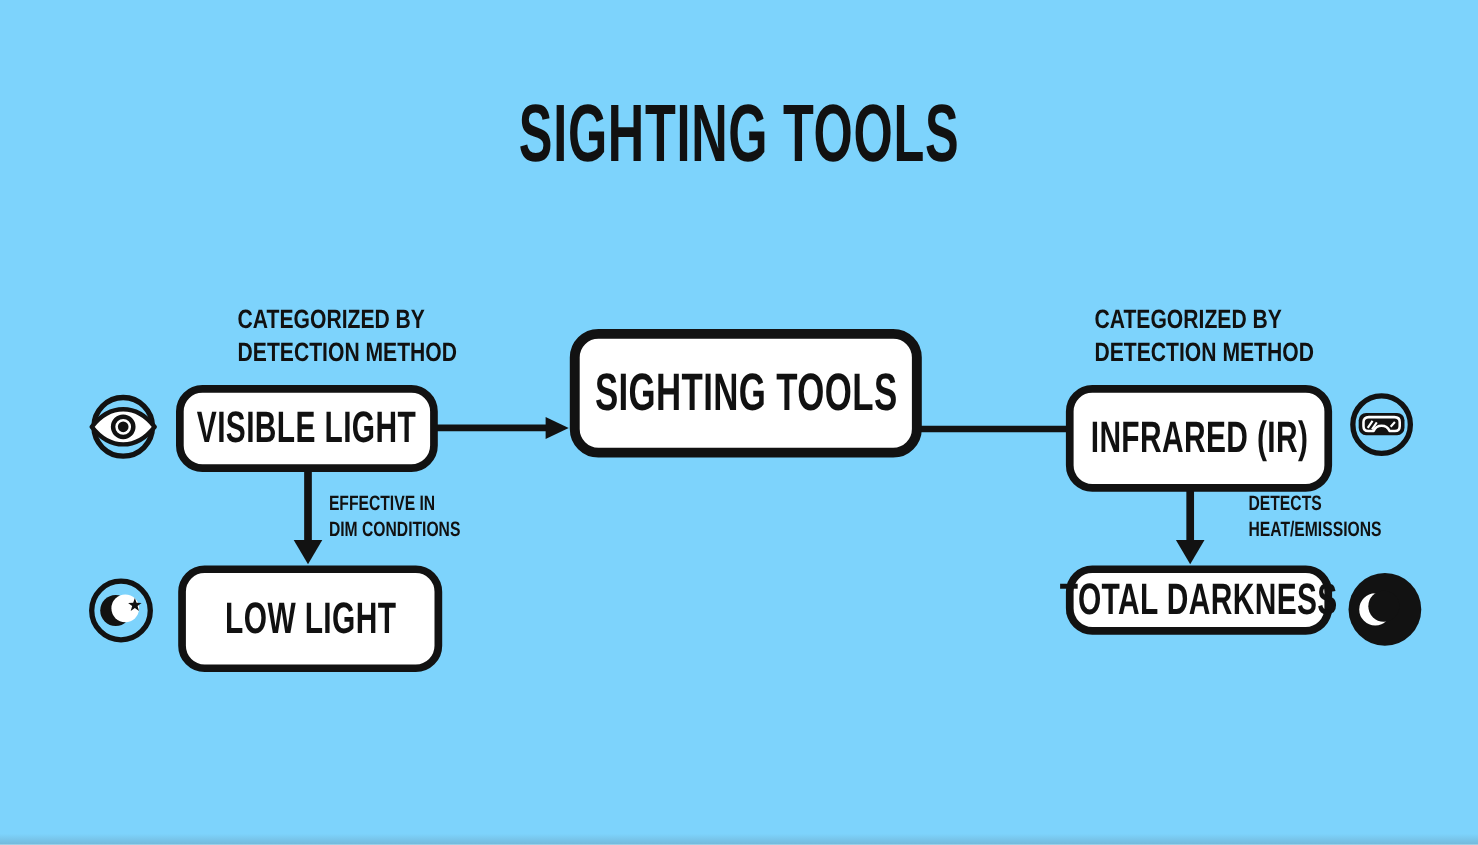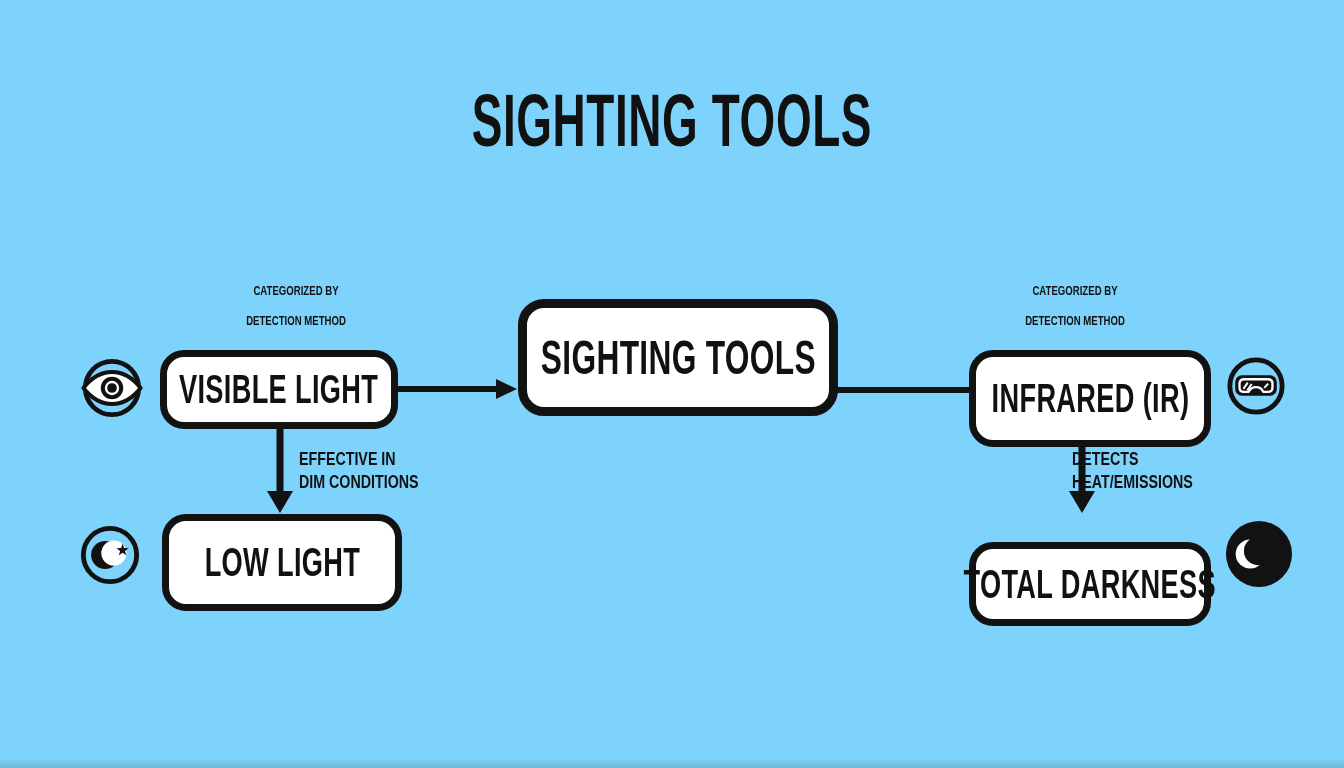--- a/index.html
+++ b/index.html
@@ -17,21 +17,21 @@
     position:absolute;background:#fff;border:7px solid #121212;border-radius:24px;
     display:flex;align-items:center;justify-content:center;box-sizing:border-box;z-index:2;
   }
   .node-label{
     font-weight:bold;font-size:40px;display:inline-block;
     transform:scaleX(.68);white-space:nowrap;letter-spacing:.5px;
   }
   .center-node{border-width:9px;border-radius:26px;}
   .center-node .node-label{font-size:48px;transform:scaleX(.66);}
   .cat-label{
-    position:absolute;text-align:center;font-weight:bold;font-size:12px;
+    position:absolute;text-align:center;font-weight:bold;font-size:24px;
     line-height:30px;z-index:2;
   }
   .cat-label div{transform:scaleX(.8);white-space:nowrap;}
   .edge-label{
     position:absolute;font-weight:bold;font-size:19px;line-height:23px;z-index:2;
   }
   .edge-label div{transform:scaleX(.75);transform-origin:left center;white-space:nowrap;}
   .icon{position:absolute;z-index:2;}
   .connectors{position:absolute;left:0;top:0;width:1344px;height:768px;z-index:1;}
   .bottom-shade{
@@ -93,39 +93,39 @@
     <rect x="-21.5" y="-11" width="43" height="21" rx="7" fill="#121212"></rect>
     <path d="M -12,-7 L 12,-7 Q 17,-7 17,-2.5 L 17,1.5 Q 17,6 12.5,6 L 7.5,6 C 4.5,-0.5 -4.5,-0.5 -7.5,6 L -12.5,6 Q -17,6 -17,1.5 L -17,-2.5 Q -17,-7 -12,-7 Z" fill="none" stroke="#fff" stroke-width="2.4" stroke-linejoin="round"></path>
     <path d="M -13,3 L -8.5,-3.5 M -9,4.5 L -4.5,-2 M 8.5,2 L 12.5,-2.5" fill="none" stroke="#fff" stroke-width="2"></path>
   </svg>
 
   <div class="edge-label" style="left:299px;top:447px;">
     <div>EFFECTIVE IN</div>
     <div>DIM CONDITIONS</div>
   </div>
 
-  <div class="edge-label" style="left:1072px;top:447px;">
+  <div class="edge-label" style="left:1135px;top:447px;">
     <div>DETECTS</div>
     <div>HEAT/EMISSIONS</div>
   </div>
 
   <svg class="icon" style="left:79px;top:524px;" width="62" height="62" viewBox="-32 -32 64 64">
     <circle cx="0" cy="0" r="27.5" fill="none" stroke="#121212" stroke-width="5"></circle>
     <circle cx="-5" cy="0" r="14.5" fill="#121212"></circle>
     <circle cx="4" cy="-2" r="13" fill="#fff"></circle>
     <g transform="translate(13,-5) scale(0.95)">
       <polygon fill="#121212" points="0,-7 1.65,-2.27 6.66,-2.16 2.66,0.87 4.11,5.66 0,2.8 -4.11,5.66 -2.66,0.87 -6.66,-2.16 -1.65,-2.27"></polygon>
     </g>
   </svg>
 
   <div class="node" style="left:162px;top:514px;width:240px;height:97px;">
     <span class="node-label">LOW LIGHT</span>
   </div>
 
-  <div class="node" style="left:969px;top:514px;width:242px;height:84px;margin-top:28px;">
+  <div class="node" style="left:969px;top:514px;width:242px;height:63px;">
     <span class="node-label">TOTAL DARKNESS</span>
   </div>
 
   <svg class="icon" style="left:1224px;top:519px;" width="70" height="70" viewBox="-36 -36 72 72">
     <circle cx="0" cy="0" r="34" fill="#121212"></circle>
     <circle cx="-9" cy="0" r="15" fill="#fff"></circle>
     <circle cx="-1" cy="-3" r="14.5" fill="#121212"></circle>
   </svg>
 
   <div class="bottom-shade"></div>

